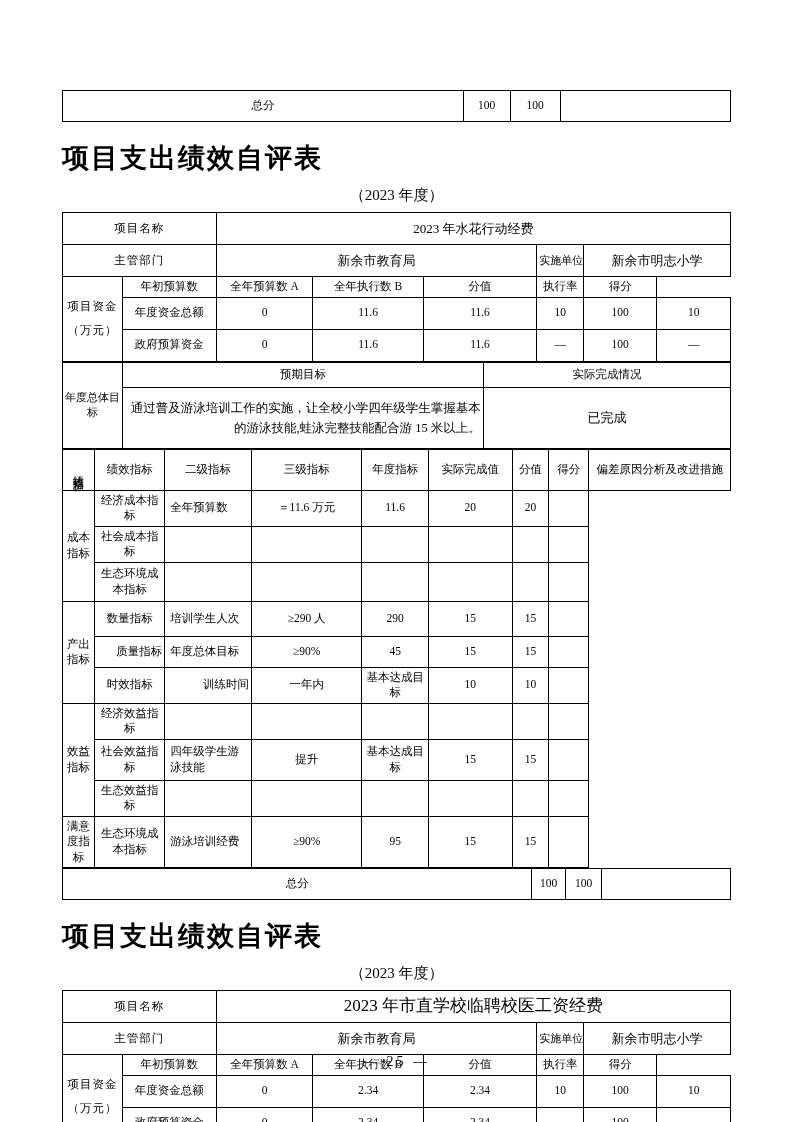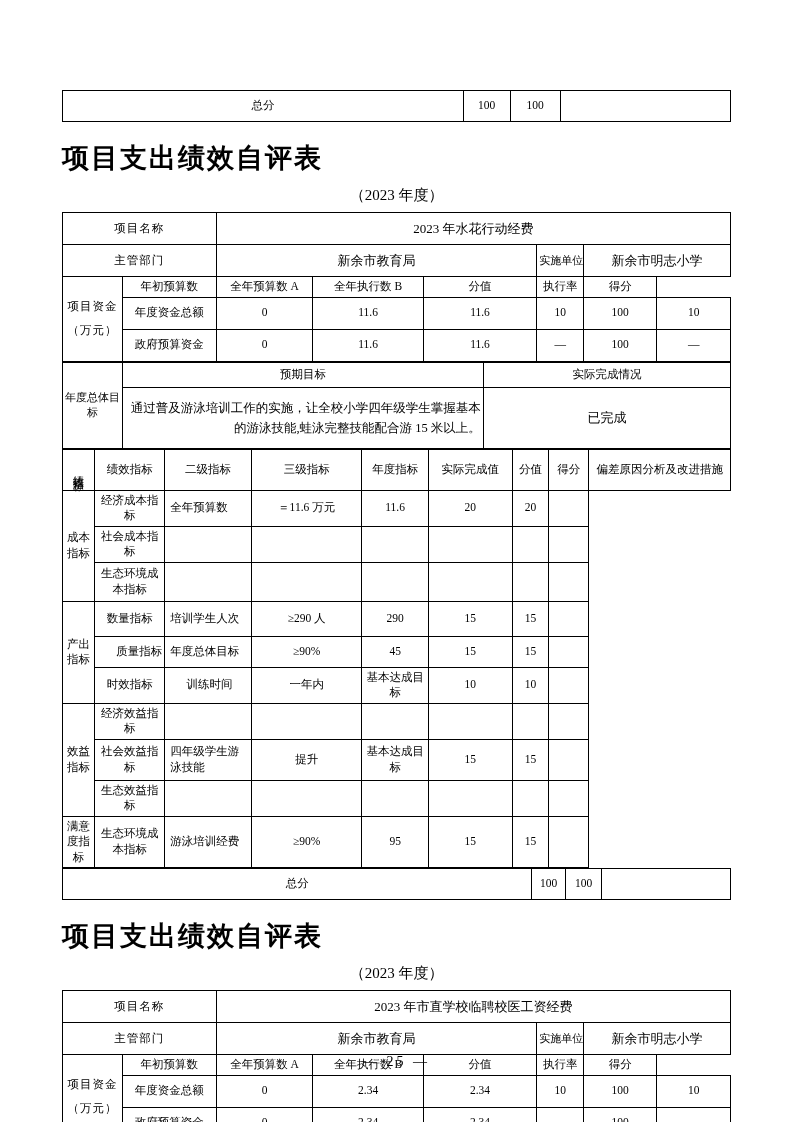--- a/index.html
+++ b/index.html
@@ -254,21 +254,21 @@
           <td style="height: 26px; text-align: right;">质量指标</td>
           <td style="text-align: left; padding-left: 5px;">年度总体目标</td>
           <td>≥90%</td>
           <td>45</td>
           <td>15</td>
           <td>15</td>
           <td></td>
         </tr>
         <tr>
           <td style="height: 30px;">时效指标</td>
-          <td style="text-align: center; padding-left: 5px;">训练时间</td>
+          <td style="text-align: right; padding-left: 5px;">训练时间</td>
           <td>一年内</td>
           <td>基本达成目标</td>
           <td>10</td>
           <td>10</td>
           <td></td>
         </tr>
         <tr>
           <td rowspan="3">效益指标</td>
           <td style="height: 26px; margin-left: 28px;">经济效益指标</td>
           <td style="text-align: left; padding-left: 5px;"></td>
@@ -336,21 +336,21 @@
       <col style="width:14.5%">
       <col style="width:16.5%">
       <col style="width:17%">
       <col style="width:7%">
       <col style="width:11%">
       <col style="width:11%">
     </colgroup>
     <tbody>
         <tr>
       <td colspan="2" class="lbl tall">项目名称</td>
-      <td colspan="6" class="tall" style="font-size:13px">2023 年市直学校临聘校医工资经费</td>
+      <td colspan="6" class="tall" style="font-size:17px">2023 年市直学校临聘校医工资经费</td>
     </tr>
     <tr>
       <td colspan="2" class="lbl tall">主管部门</td>
       <td colspan="3" class="tall" style="font-size:13px">新余市教育局</td>
       <td colspan="1" class="tall nowrapcell" style="font-size:11px">实施单位</td>
       <td colspan="2" class="tall" style="font-size:13px">新余市明志小学</td>
     </tr>
     <tr>
       <td rowspan="3" class="lbl">
         <div>项目资金</div>

